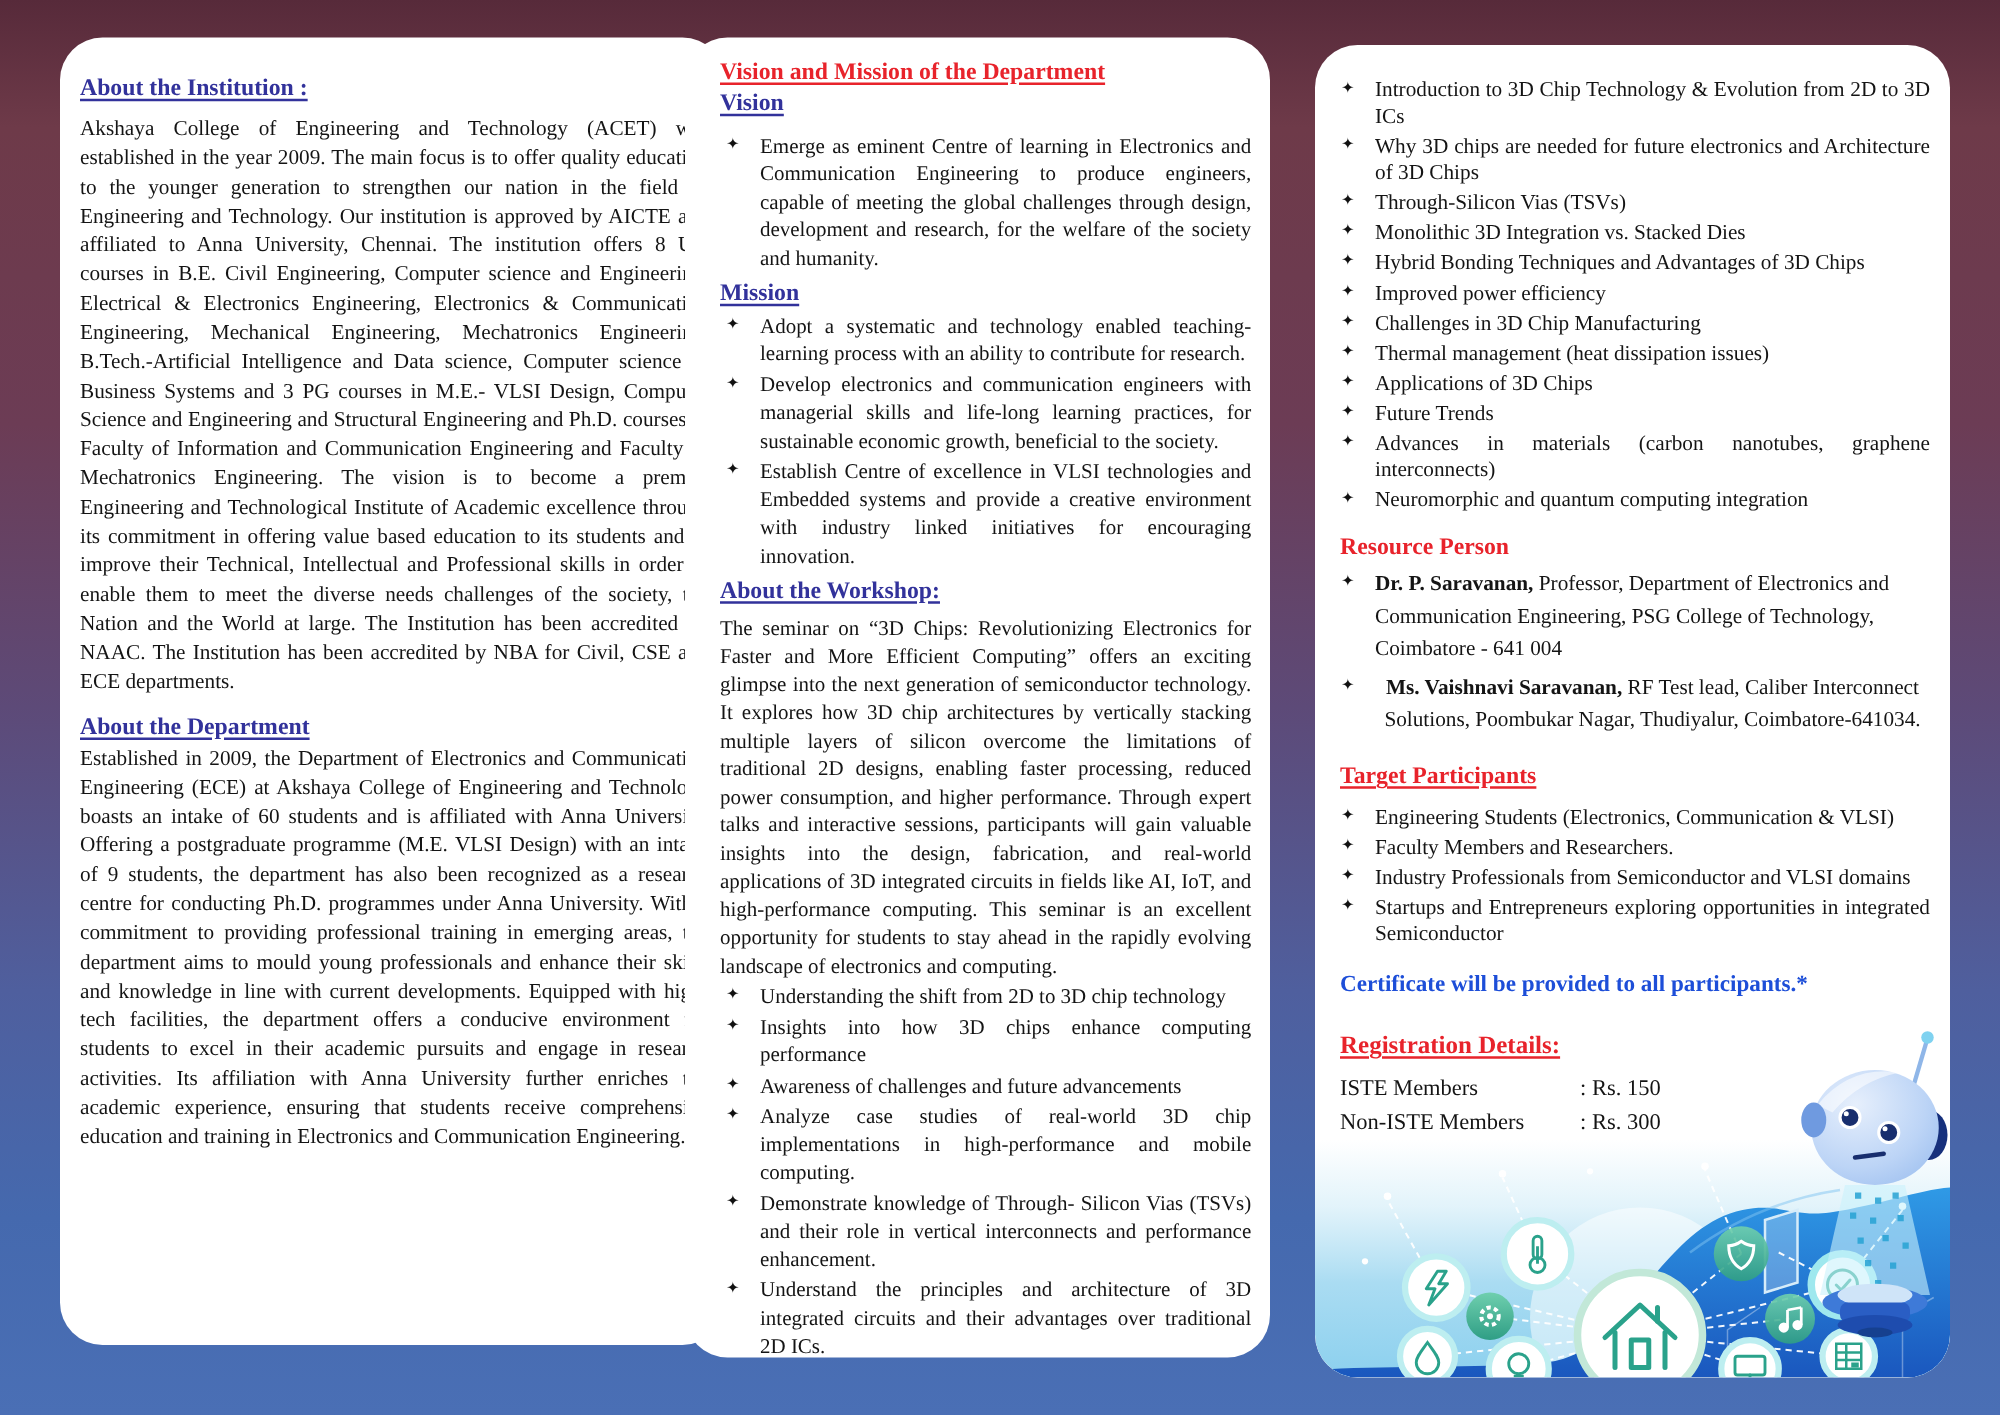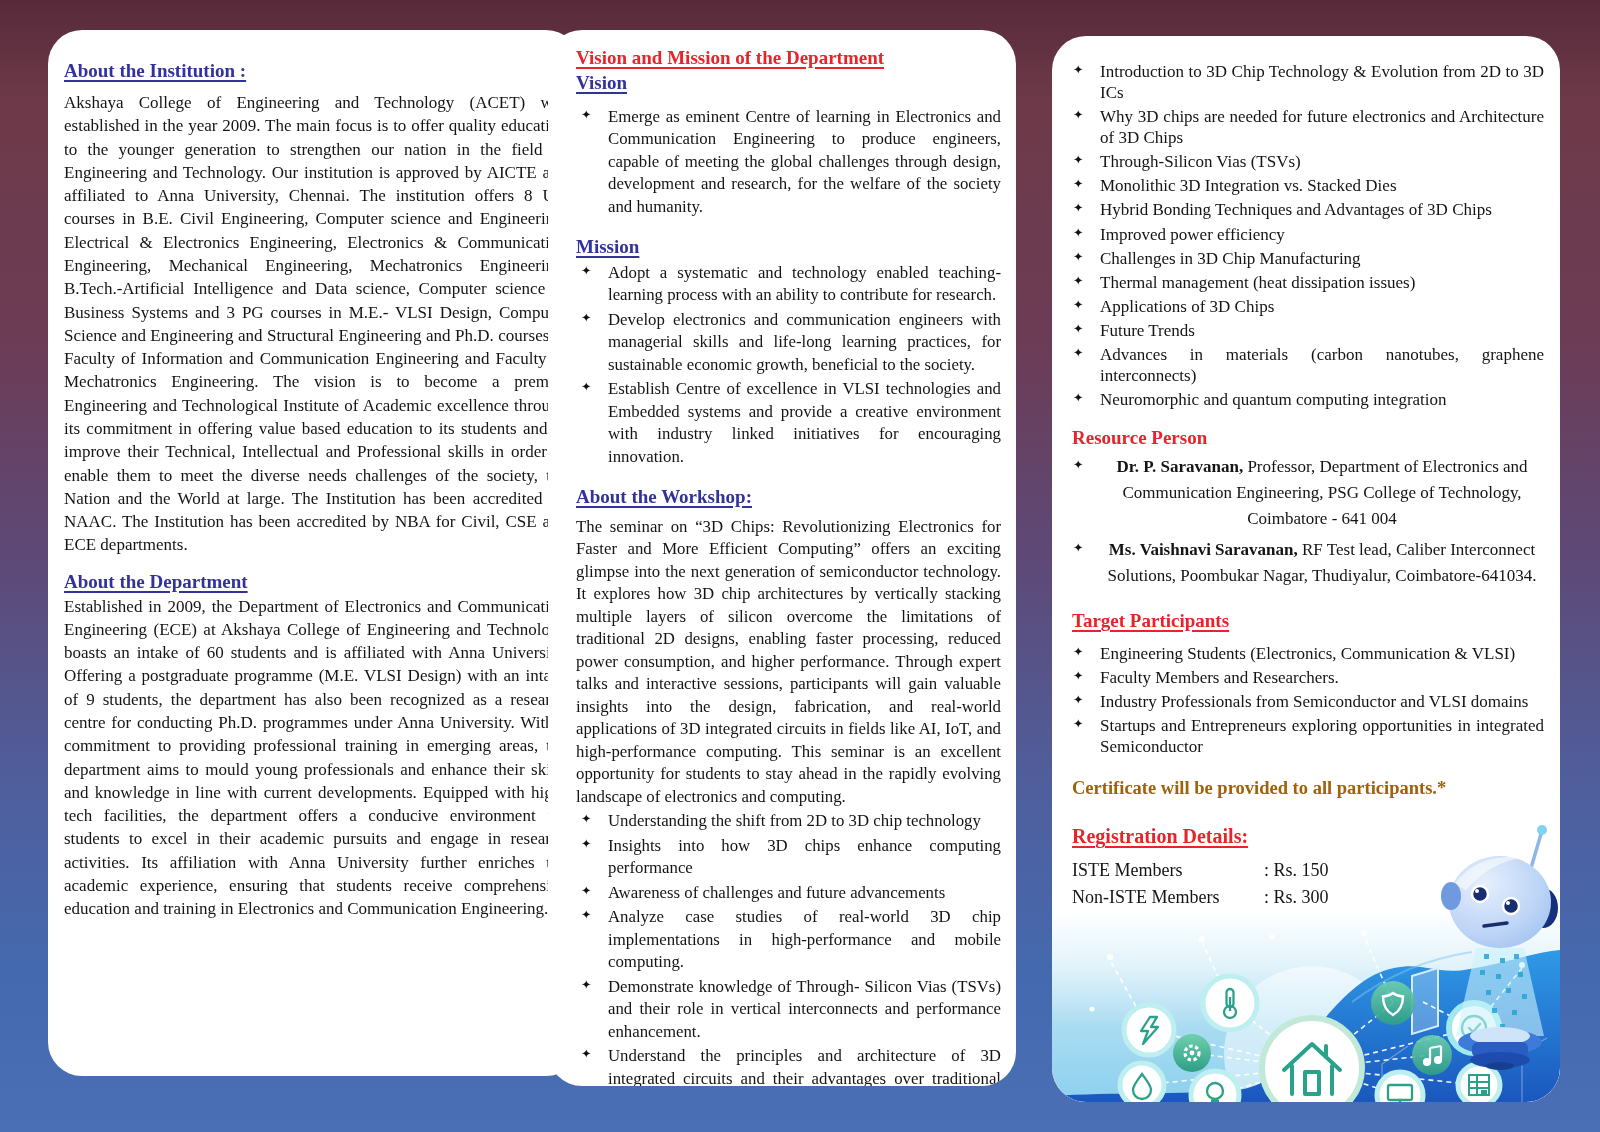--- a/index.html
+++ b/index.html
@@ -21,42 +21,42 @@
   .h-red  { color:#e8232b; font-weight:bold; font-size:19px; }
   .u      { text-decoration:underline; text-decoration-thickness:1.5px; text-underline-offset:3px; }
 
   
   .panel-left .body-par { font-size:17px; line-height:1.37; text-align:justify; margin-top:9px; }
   .panel-left .sect2 { margin-top:14px; }
 
   
   .panel-mid { font-size:16.8px; line-height:1.34; }
   .panel-mid .par { text-align:justify; margin-top:6px; }
-  .panel-mid .hd { margin-top:16px; }
+  .panel-mid .hd { margin-top:4px; }
   .panel-mid .hd-first { margin-top:0; }
 
   
   .b-row { display:flex; margin-top:2px; }
   .b-star {
     flex:0 0 32px; padding-left:5px; font-family:"DejaVu Sans",sans-serif;
     font-size:12.5px; line-height:inherit; color:#111; transform:translateY(1px);
   }
   .b-text { flex:1; text-align:justify; }
 
   
   .panel-right { font-size:17px; line-height:1.24; position:absolute; }
   .panel-right .content { position:relative; z-index:2; }
   .panel-right .hd-topics { margin-left:8px; margin-bottom:6px; }
   .panel-right .b-row { margin-top:3px; }
   .panel-right .b-star { flex:0 0 28px; padding-left:1px; }
   .hd-resource { margin-top:16px; margin-bottom:4px; }
   .res-row { display:flex; margin-top:4px; line-height:1.55; }
   .res-name { font-weight:bold; }
   .hd-target { margin-top:20px; margin-bottom:10px; }
-  .certificate { margin-top:20px; font-size:18.5px; font-weight:bold; color:#a16207; }
+  .certificate { margin-top:20px; font-size:18.5px; font-weight:bold; color:#1d4ed8; }
   .hd-reg { margin-top:24px; margin-bottom:10px; font-size:20px; }
   .reg-row { display:flex; font-size:18px; margin-top:5px; }
   .reg-label { width:192px; }
 
   
   .illustration {
     position:absolute; left:0; right:0; bottom:0; height:300px; z-index:1;
     border-radius:0 0 34px 34px; overflow:hidden; pointer-events:none;
   }
   .illustration svg { display:block; }
@@ -173,21 +173,21 @@
         <span class="b-text">Advances in materials (carbon nanotubes, graphene interconnects)</span>
       </div>
     <div class="b-row">
         <span class="b-star">✦</span>
         <span class="b-text">Neuromorphic and quantum computing integration</span>
       </div>
 
     <div class="h-red hd-resource">Resource Person</div>
     <div class="res-row">
       <span class="b-star">✦</span>
-      <span class="b-text" style="text-align:center"><span class="res-name">Dr. P. Saravanan,</span><span> Professor, Department of Electronics and Communication Engineering, PSG College of Technology, Coimbatore - 641 004</span></span>
+      <span class="b-text" style="text-align:left"><span class="res-name">Dr. P. Saravanan,</span><span> Professor, Department of Electronics and Communication Engineering, PSG College of Technology, Coimbatore - 641 004</span></span>
     </div>
     <div class="res-row">
       <span class="b-star">✦</span>
       <span class="b-text" style="text-align:center"><span class="res-name">Ms. Vaishnavi Saravanan,</span><span> RF Test lead, Caliber Interconnect Solutions, Poombukar Nagar, Thudiyalur, Coimbatore-641034.</span></span>
     </div>
 
     <div class="h-red u hd-target">Target Participants</div>
     <div class="b-row">
         <span class="b-star">✦</span>
         <span class="b-text">Engineering Students (Electronics, Communication &amp; VLSI)</span>

